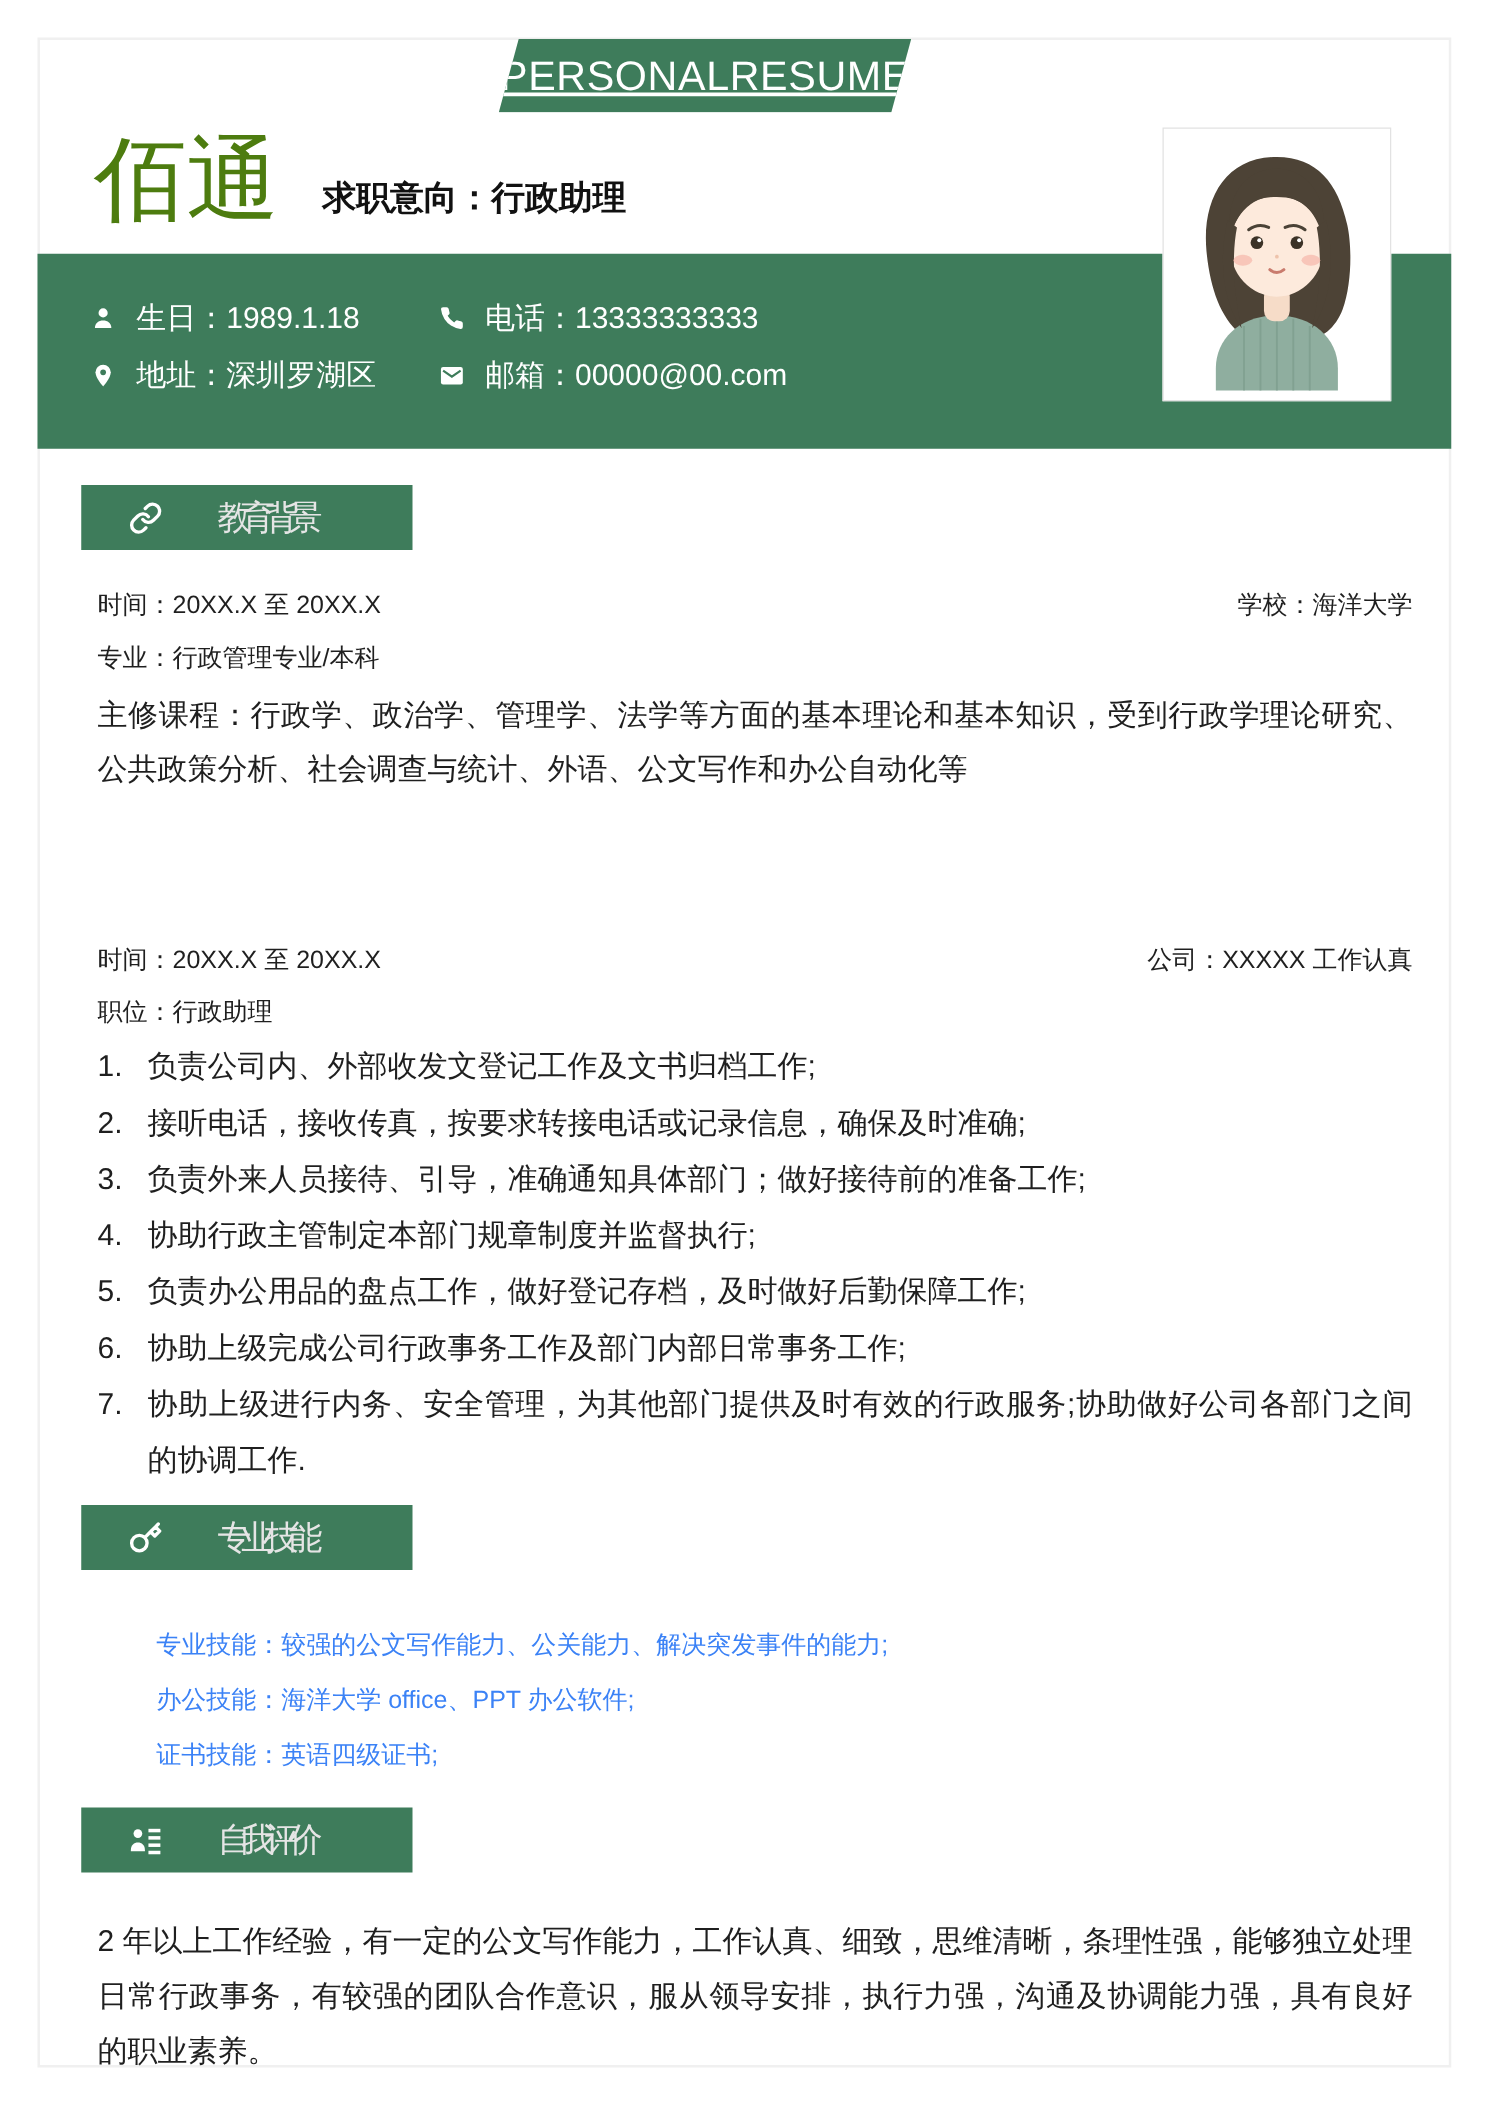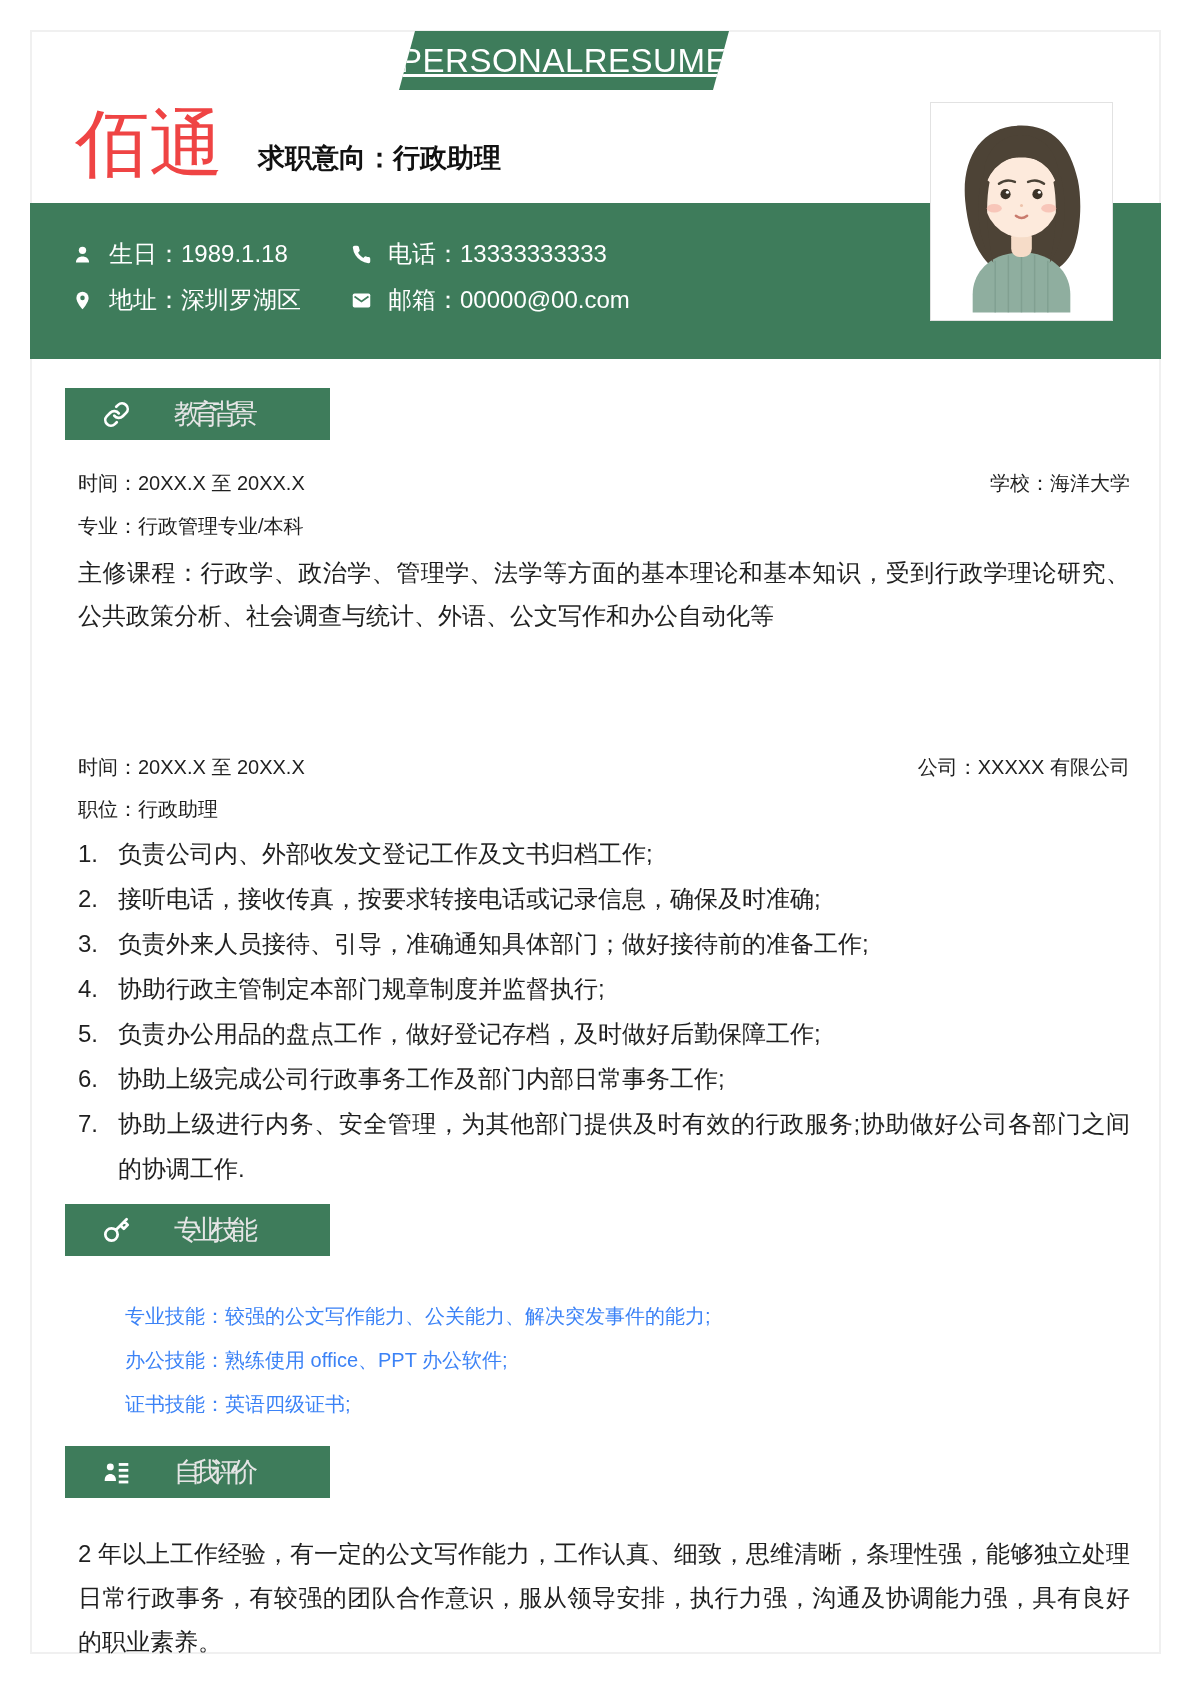--- a/index.html
+++ b/index.html
@@ -9,21 +9,21 @@
   .page { position:relative; width:1191px; height:1684px; background:#fff; overflow:hidden; }
   .page-border { position:absolute; left:30px; top:30px; width:1131px; height:1624px; border:2px solid #f0f0f0; }
 
   
   .banner { position:absolute; left:399px; top:31px; width:330px; height:59px; background:var(--accent);
             clip-path:polygon(16px 0,100% 0,calc(100% - 16px) 100%,0 100%);
             display:flex; align-items:center; justify-content:center; }
   .banner span { color:#fff; font-size:33px; letter-spacing:0.5px;text-decoration:underline; }
 
   
-  .name { position:absolute; left:75px; top:105px; font-size:74px; font-weight:500; color:#ef4444; line-height:1.05; }
+  .name { position:absolute; left:75px; top:105px; font-size:74px; font-weight:500; color:#4d7c0f; line-height:1.05; }
   .objective { position:absolute; left:258px; top:140px; font-size:27px; font-weight:600; color:#111; }
 
   
   .contact-bar { position:absolute; left:30px; top:203px; width:1131px; height:156px; background:var(--accent); }
   .cell { position:absolute; height:32px; display:flex; align-items:center; gap:16px; color:#fff; font-size:24px; white-space:nowrap; }
   .cell svg { width:21px; height:21px; flex:none; }
   .c1 { left:42px; top:35px; }  .c2 { left:321px; top:35px; }
   .c3 { left:42px; top:81px; }  .c4 { left:321px; top:81px; }
 
   
@@ -136,21 +136,21 @@
     <span>时间：20XX.X 至 20XX.X</span>
     <span>学校：海洋大学</span>
   </div>
   <div class="row r-edu-major">
     <span>专业：行政管理专业/本科</span>
   </div>
   <div class="para p-courses">主修课程：行政学、政治学、管理学、法学等方面的基本理论和基本知识，受到行政学理论研究、公共政策分析、社会调查与统计、外语、公文写作和办公自动化等</div>
 
   <div class="row r-work-time">
     <span>时间：20XX.X 至 20XX.X</span>
-    <span>公司：XXXXX 有限公司</span>
+    <span>公司：XXXXX 工作认真</span>
   </div>
   <div class="row r-work-pos">
     <span>职位：行政助理</span>
   </div>
   <ol class="duties">
     <li>负责公司内、外部收发文登记工作及文书归档工作;</li>
     <li>接听电话，接收传真，按要求转接电话或记录信息，确保及时准确;</li>
     <li>负责外来人员接待、引导，准确通知具体部门；做好接待前的准备工作;</li>
     <li>协助行政主管制定本部门规章制度并监督执行;</li>
     <li>负责办公用品的盘点工作，做好登记存档，及时做好后勤保障工作;</li>
@@ -159,21 +159,21 @@
   </ol>
 
   <div class="sec sec-skill">
     <svg viewBox="0 0 24 24">
         <path d="M21 2l-2 2m-7.61 7.61a5.5 5.5 0 1 1-7.778 7.778 5.5 5.5 0 0 1 7.777-7.777zm0 0L15.5 7.5m0 0l3 3L22 7l-3-3m-3.5 3.5L19 4"></path>
       </svg>
     <span class="t">专业技能</span>
   </div>
   <div class="skill-lines">
     <div>专业技能：较强的公文写作能力、公关能力、解决突发事件的能力;</div>
-    <div>办公技能：熟练使用 office、PPT 办公软件;</div>
+    <div>办公技能：海洋大学 office、PPT 办公软件;</div>
     <div>证书技能：英语四级证书;</div>
   </div>
 
   <div class="sec sec-eval">
     <svg viewBox="0 0 24 24" style="stroke:none;fill:#fff;">
       <circle cx="6.5" cy="7" r="3.1"></circle>
       <path d="M1.5 18.8c0-3.5 2.3-5.4 5-5.4s5 1.9 5 5.4v.7h-10z"></path>
       <rect x="14" y="3.6" width="8.5" height="2.5"></rect>
         <rect x="14" y="8.8" width="8.5" height="2.5"></rect>
       <rect x="14" y="14" width="8.5" height="2.5"></rect>

